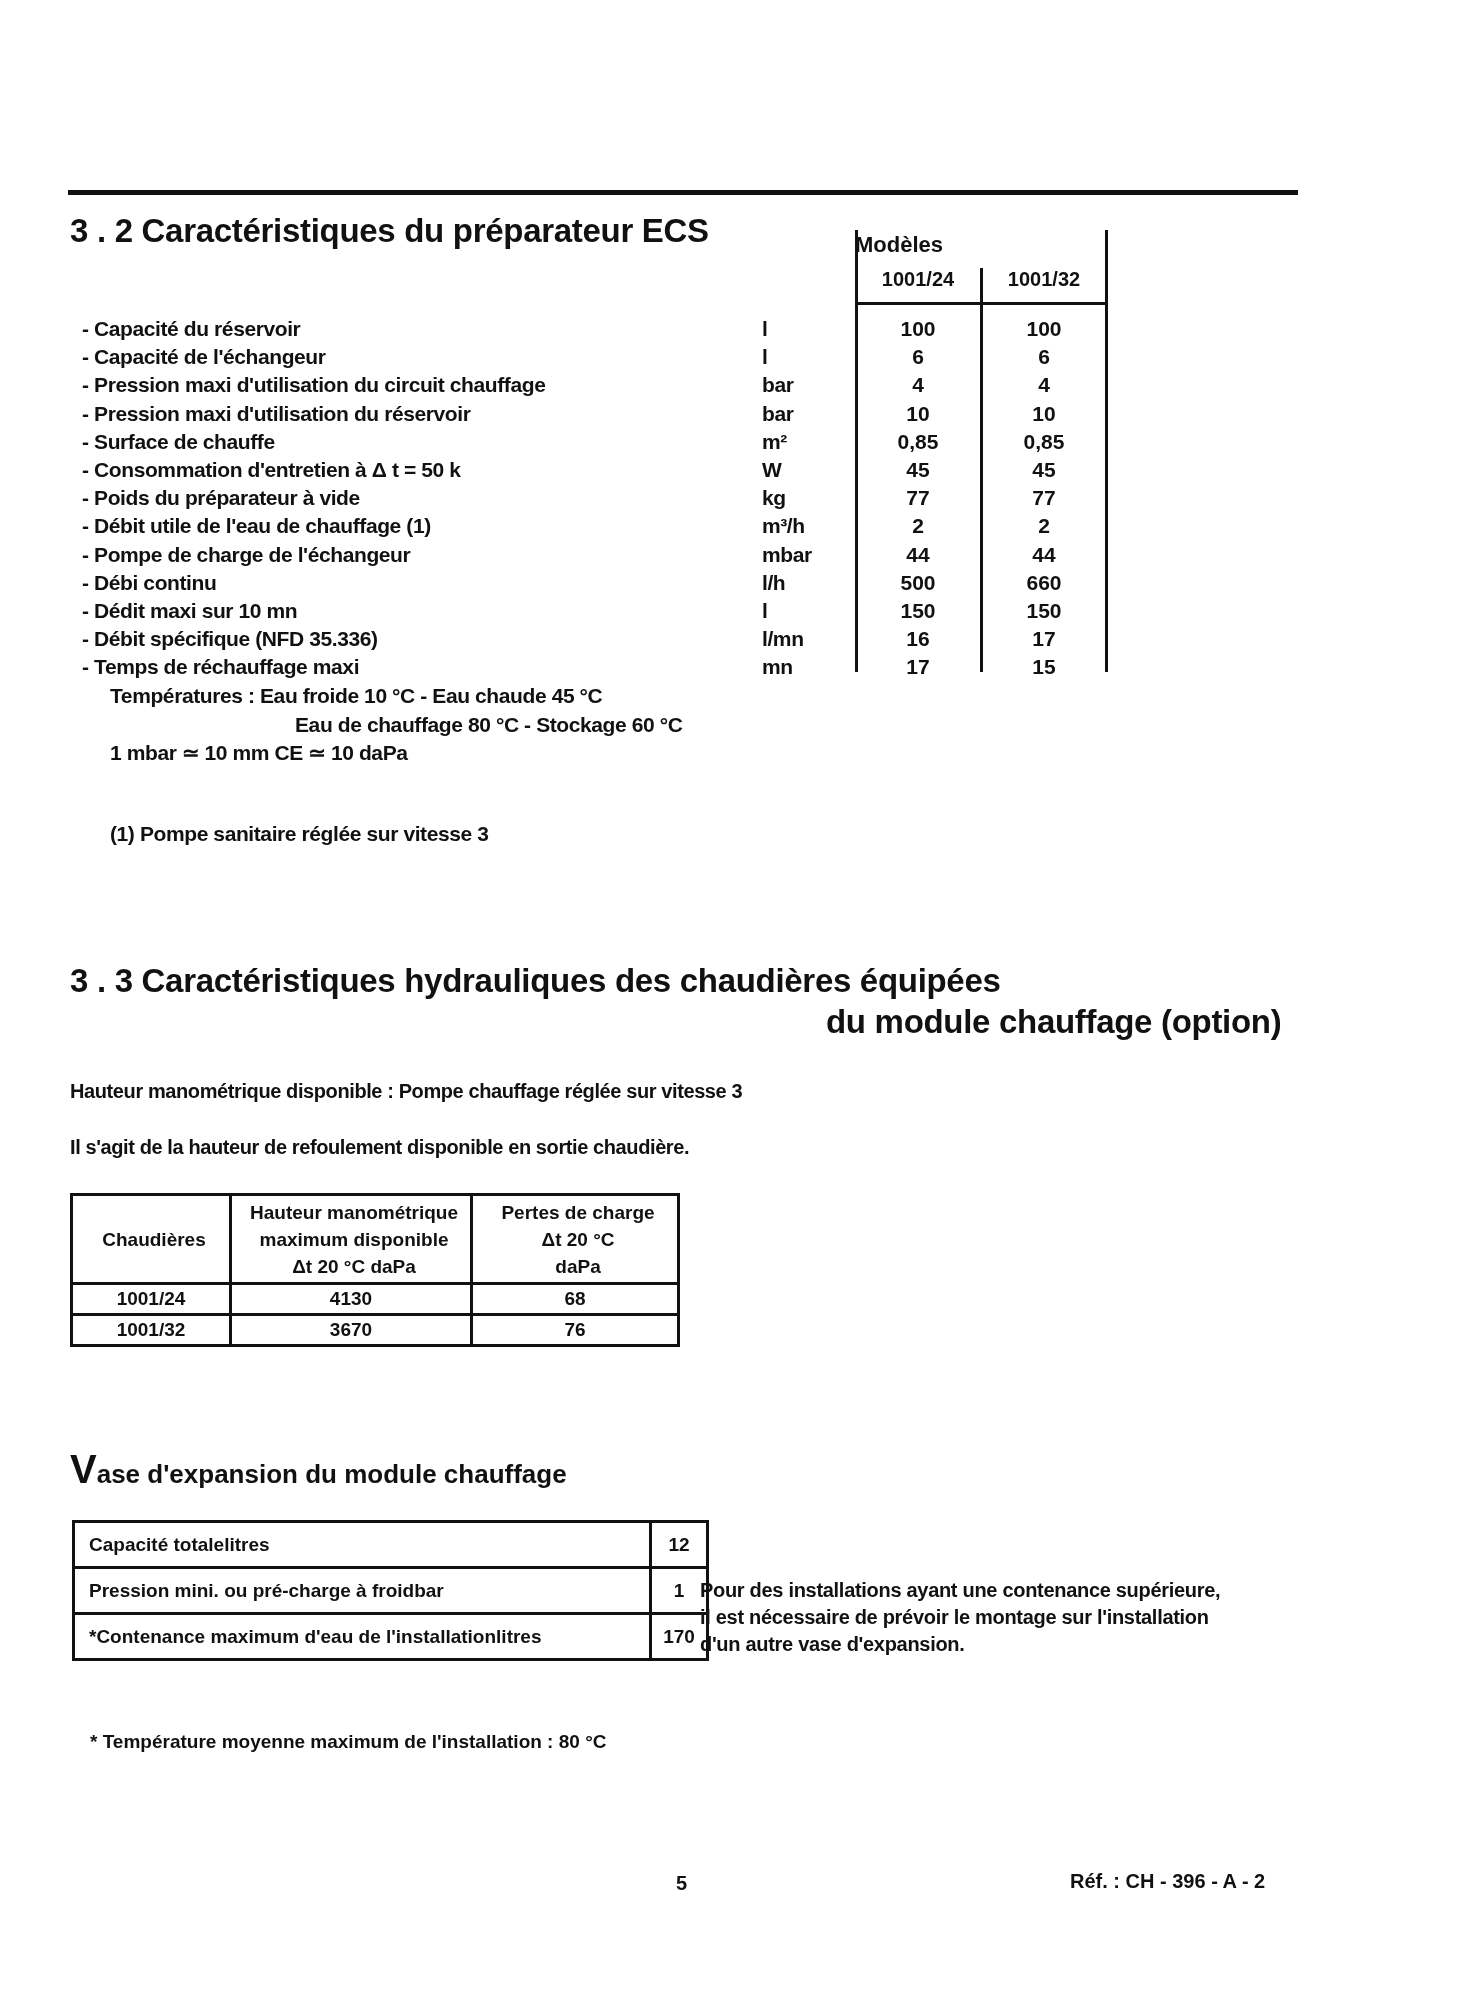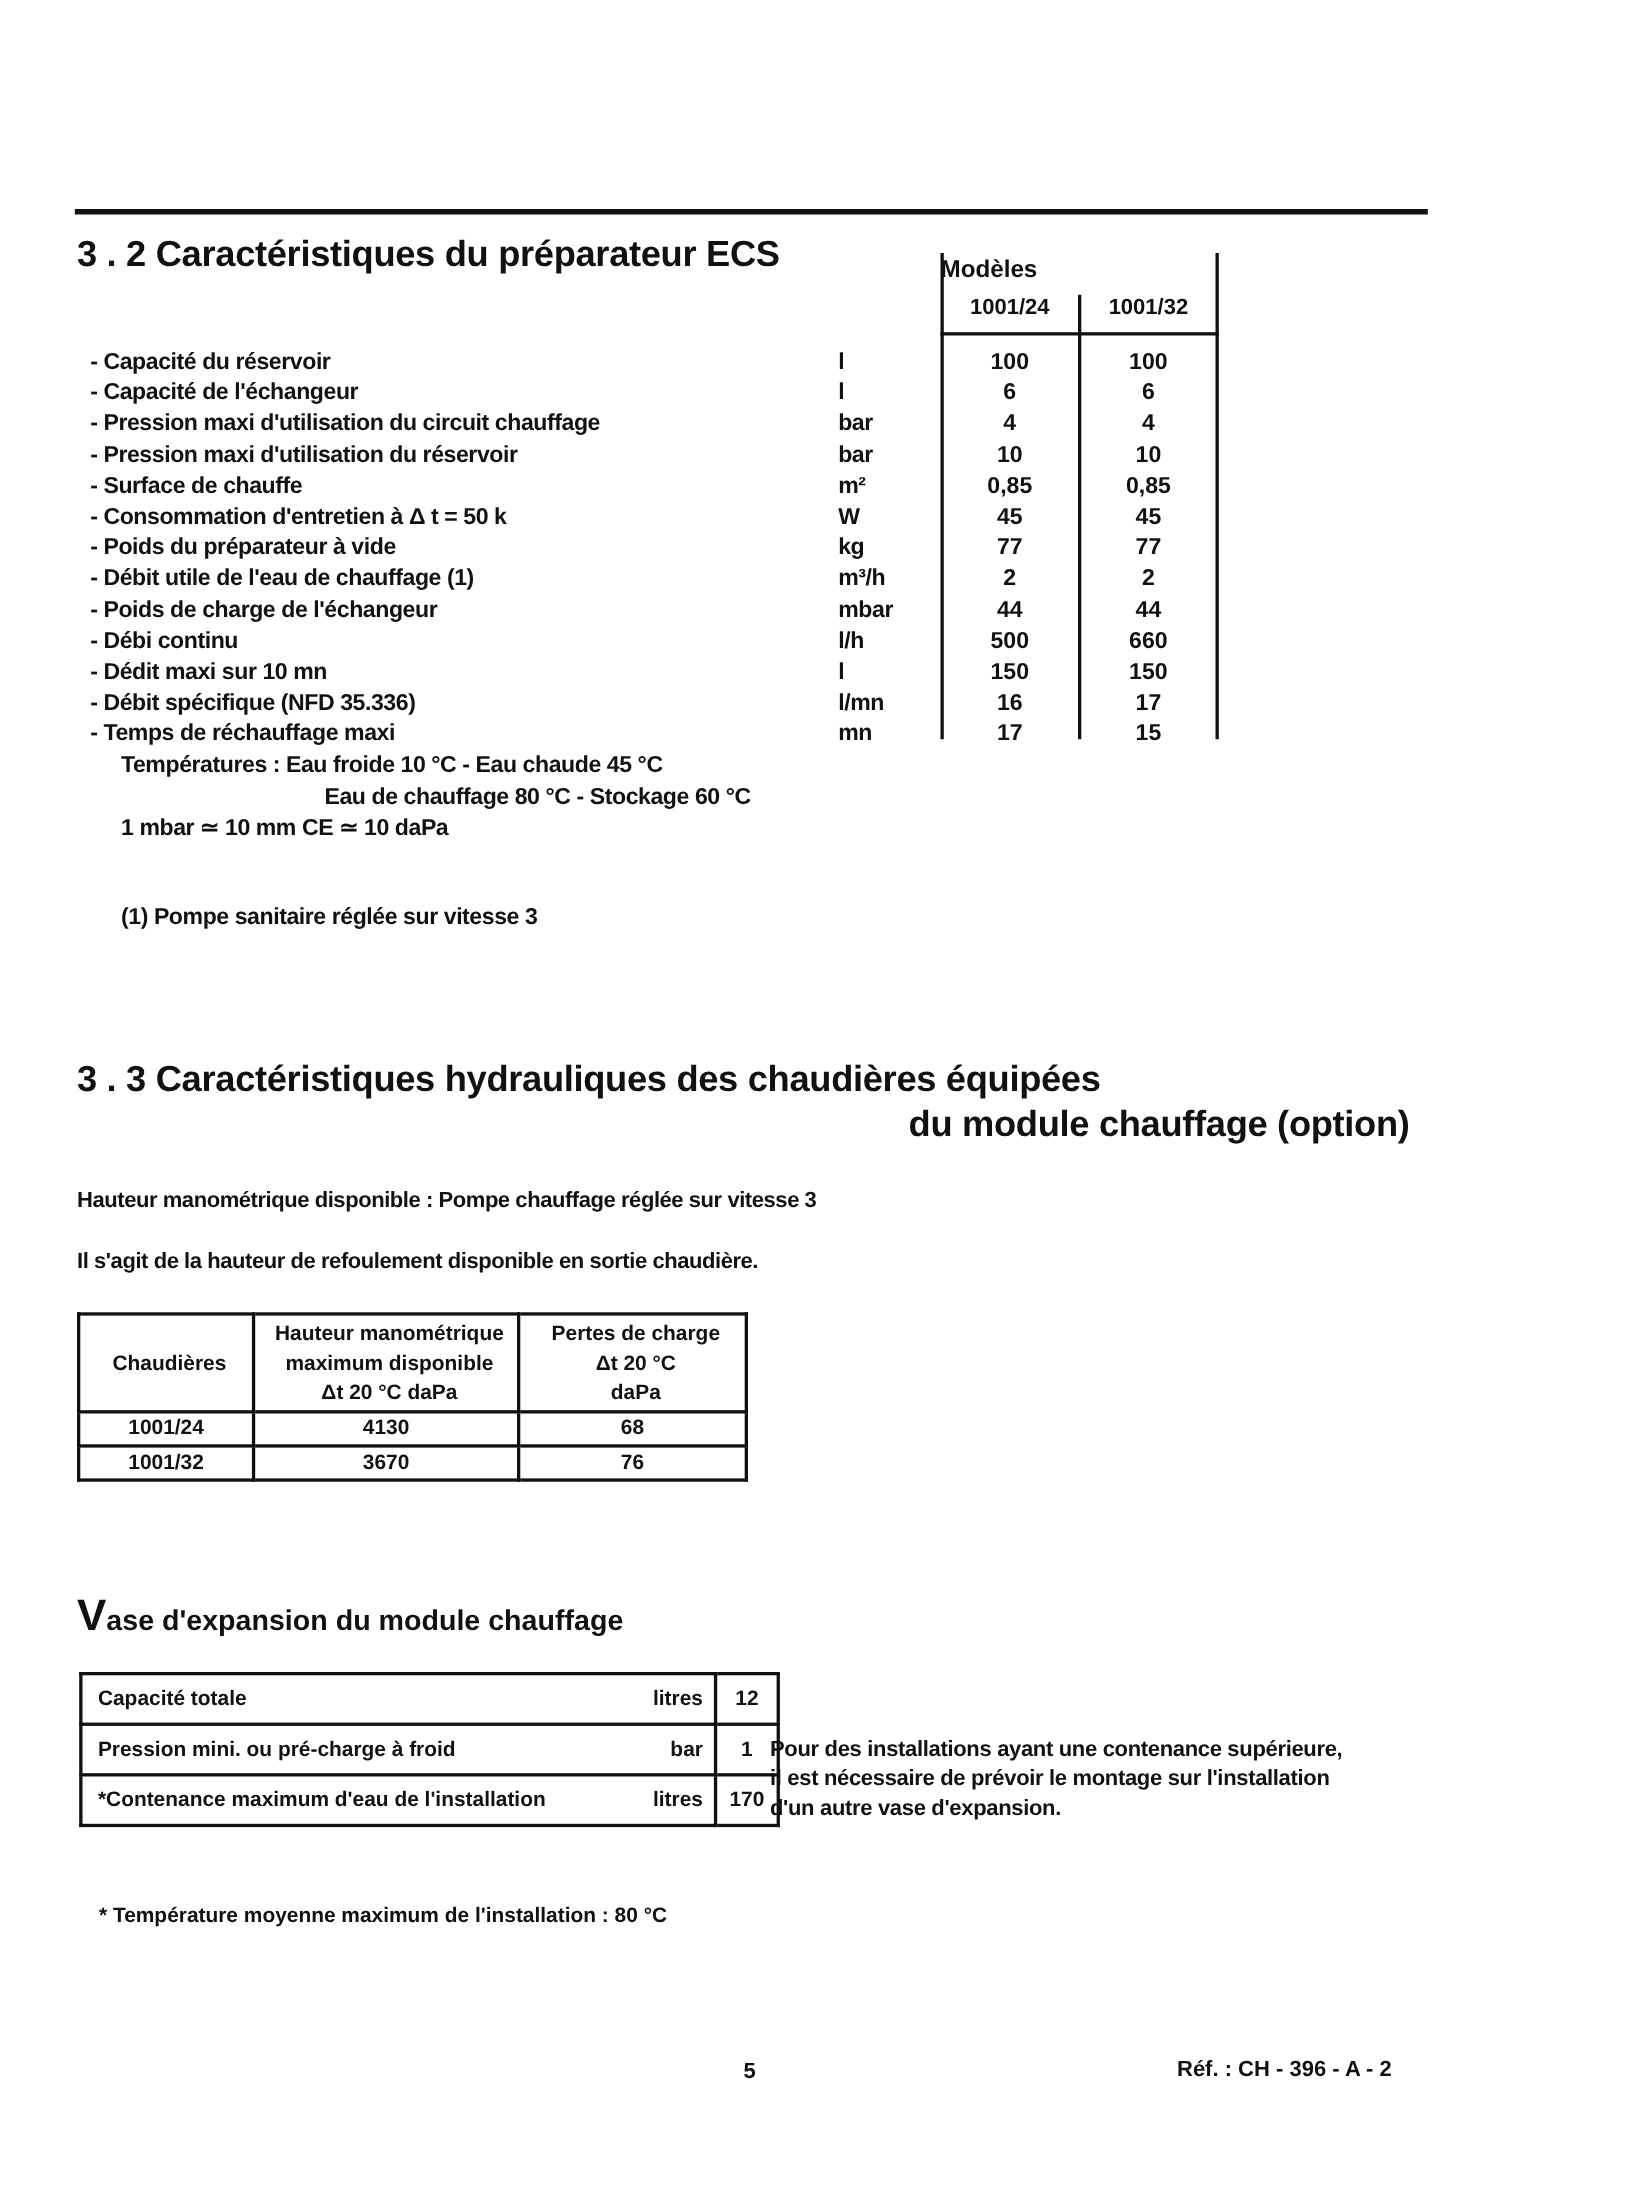--- a/index.html
+++ b/index.html
@@ -29,21 +29,21 @@
   table.hyd { position:absolute; left:70px; top:1193px; border-collapse:collapse; font-size:19px; font-weight:bold; }
   table.hyd td, table.hyd th { border:3px solid #111; text-align:center; padding:0 6px; font-weight:bold; }
   table.hyd th { height:86px; line-height:27px; font-weight:normal;padding-left:12px; }
   table.hyd th span { font-weight:bold; }
   table.hyd td { height:28px; }
   .vase-title { left:70px; top:1447px; font-size:26px; font-weight:bold; }
   .vase-title .big { font-size:40px; }
   table.vase { position:absolute; left:72px; top:1520px; border-collapse:collapse; font-size:19px; font-weight:bold; }
   table.vase td { border:3px solid #111; height:41px; }
   table.vase td.lbl { width:550px; padding:0 10px 0 14px; }
-  table.vase td.lbl .row-inner { display:flex; justify-content:space-between; }
+  table.vase td.lbl .row-inner { display:flex; justify-content:flex-start; }
   table.vase td.val { width:52px; text-align:center; }
   .vase-note { left:700px; top:1577px; font-size:20px; font-weight:bold; line-height:27px; letter-spacing:-0.3px; }
   .vase-foot { left:90px; top:1731px; font-size:19px; font-weight:bold; }
   .page-num { left:676px; top:1872px; font-size:20px; font-weight:bold; }
   .ref { left:1070px; top:1870px; font-size:20px; font-weight:bold; }
 </style>
 </head>
 <body>
 
 <div class="abs rule"></div>
@@ -92,21 +92,21 @@
 
 <div class="abs spec-list" id="spec-list">
     <span class="row">- Capacité du réservoir</span>
     <span class="row">- Capacité de l'échangeur</span>
     <span class="row">- Pression maxi d'utilisation du circuit chauffage</span>
     <span class="row">- Pression maxi d'utilisation du réservoir</span>
     <span class="row">- Surface de chauffe</span>
     <span class="row">- Consommation d'entretien à Δ t = 50 k</span>
     <span class="row">- Poids du préparateur à vide</span>
     <span class="row">- Débit utile de l'eau de chauffage (1)</span>
-    <span class="row">- Poids de charge de l'échangeur</span>
+    <span class="row">- Pompe de charge de l'échangeur</span>
     <span class="row">- Débi continu</span>
     <span class="row">- Dédit maxi sur 10 mn</span>
     <span class="row">- Débit spécifique (NFD 35.336)</span>
     <span class="row">- Temps de réchauffage maxi</span>
   </div>
 <div class="abs units" id="units">
     <div>l</div>
     <div>l</div>
     <div>bar</div>
     <div>bar</div>

